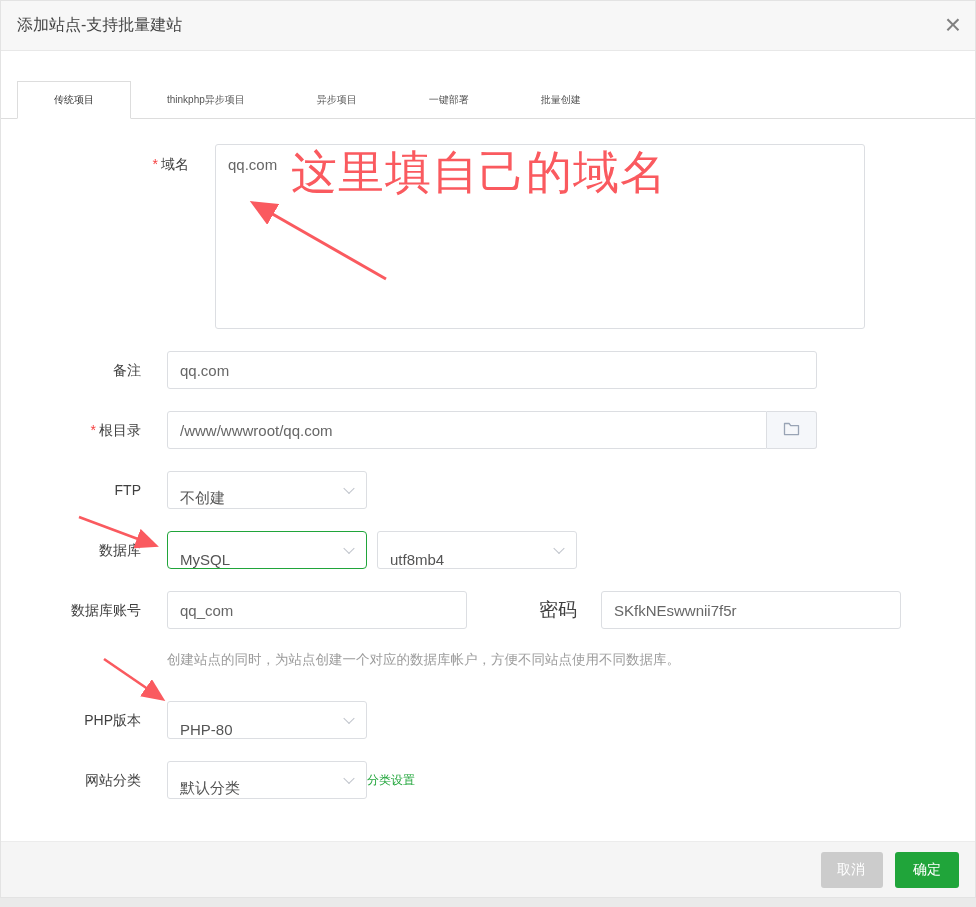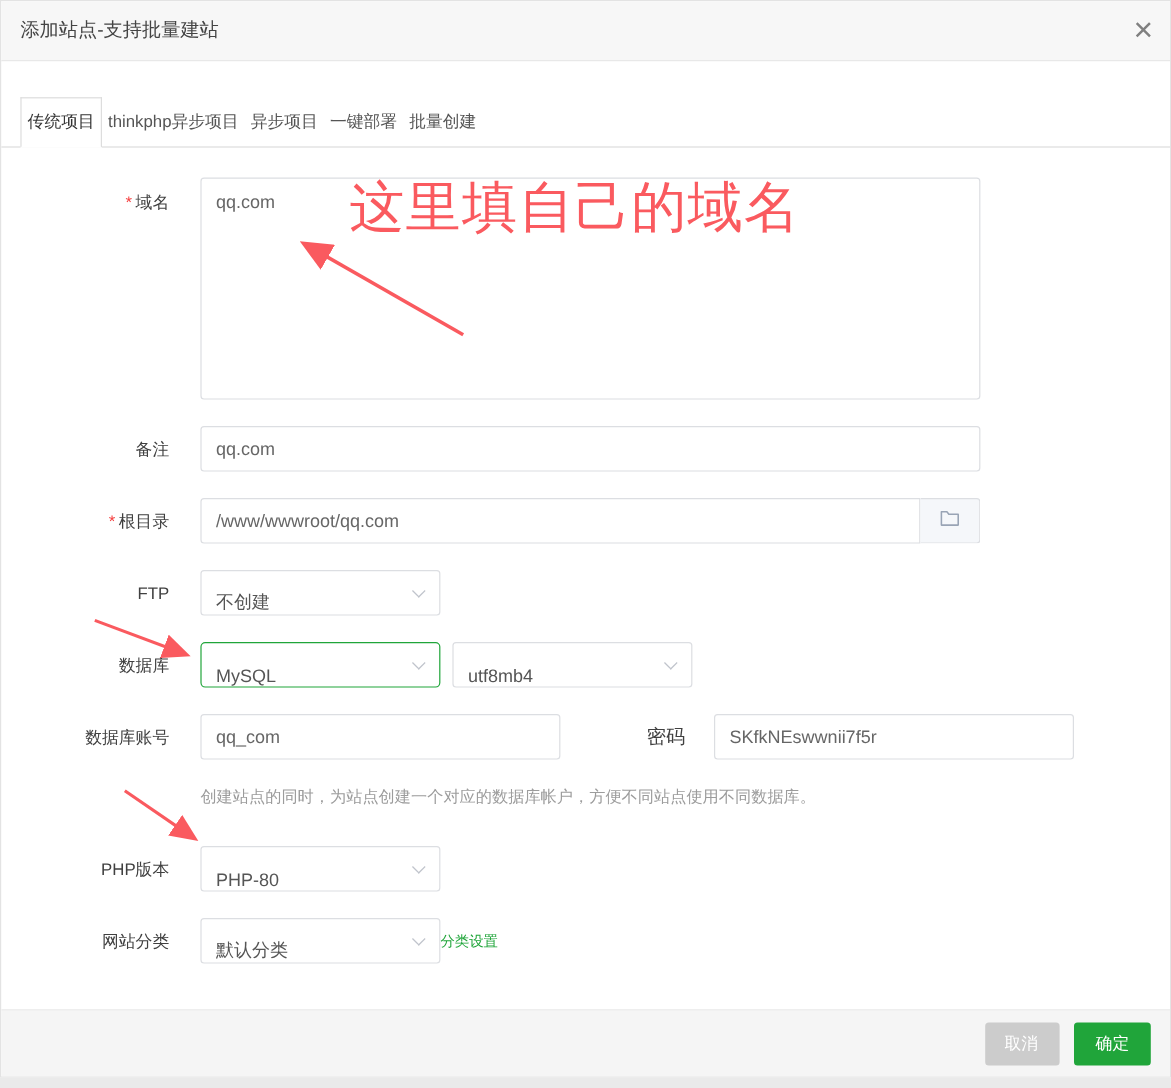--- a/index.html
+++ b/index.html
@@ -22,31 +22,31 @@
     position:absolute; top:10px; right:14px; font-size:28px; line-height:28px;
     color:#808080; cursor:pointer; font-weight:300;
   }
 
   
   .tabs {
     display:flex; align-items:flex-end; margin-top:30px; padding-left:16px;
     border-bottom:1px solid #ddd; flex:none;
   }
   .tab {
-    padding:11px 5px; font-size:14px; color:#555; cursor:pointer; white-space:nowrap;
+    padding:11px 36px; font-size:10px; color:#555; cursor:pointer; white-space:nowrap;
   }
   .tab.active {
     background:#fff; border:1px solid #ddd; border-bottom:1px solid #fff;
     margin-bottom:-1px; color:#333;
   }
 
   
   .dlg-body { flex:1; padding-top:25px; overflow:hidden; position:relative; }
   .frow { display:flex; align-items:center; margin-bottom:22px; }
-  .frow.top { align-items:flex-start; }
+  .frow.top { align-items:flex-start;padding-left:48px; }
   .flabel {
     width:140px; flex:none; text-align:right; font-size:14px; color:#404040;
     margin-right:26px; line-height:38px; white-space:nowrap;
   }
   .frow.top .flabel { line-height:20px; padding-top:10px; }
   .req { color:#f53f3f; margin-right:3px; font-size:14px; }
 
   textarea.domain-input {
     width:650px; height:185px; border:1px solid #dcdee2; border-radius:3px;
     padding:10px 12px; font-size:15px; color:#666; resize:none; outline:none;
@@ -75,21 +75,21 @@
   }
   .sel.green { border:1px solid #20a53a; border-radius:4px; }
   .chevron {
     position:absolute; right:13px; top:50%; width:8px; height:8px;
     border-right:1.5px solid #c0c4cc; border-bottom:1.5px solid #c0c4cc;
     transform:translateY(-70%) rotate(45deg);
   }
   .ml10 { margin-left:10px; }
 
   .inline-label {
-    font-size:16px; color:#404040; margin-left:72px; margin-right:24px; white-space:nowrap;
+    font-size:19px; color:#404040; margin-left:72px; margin-right:24px; white-space:nowrap;
   }
 
   .note-row { margin-left:166px; margin-bottom:32px; font-size:13.5px; color:#9c9c9c; }
 
   .link-green { color:#20a53a; font-size:12px; margin-left:0; cursor:pointer; text-decoration:none; }
 
   
   .dlg-footer {
     height:56px; flex:none; background:#f5f5f5; border-top:1px solid #ececec;
     display:flex; align-items:center; justify-content:flex-end; gap:12px;

